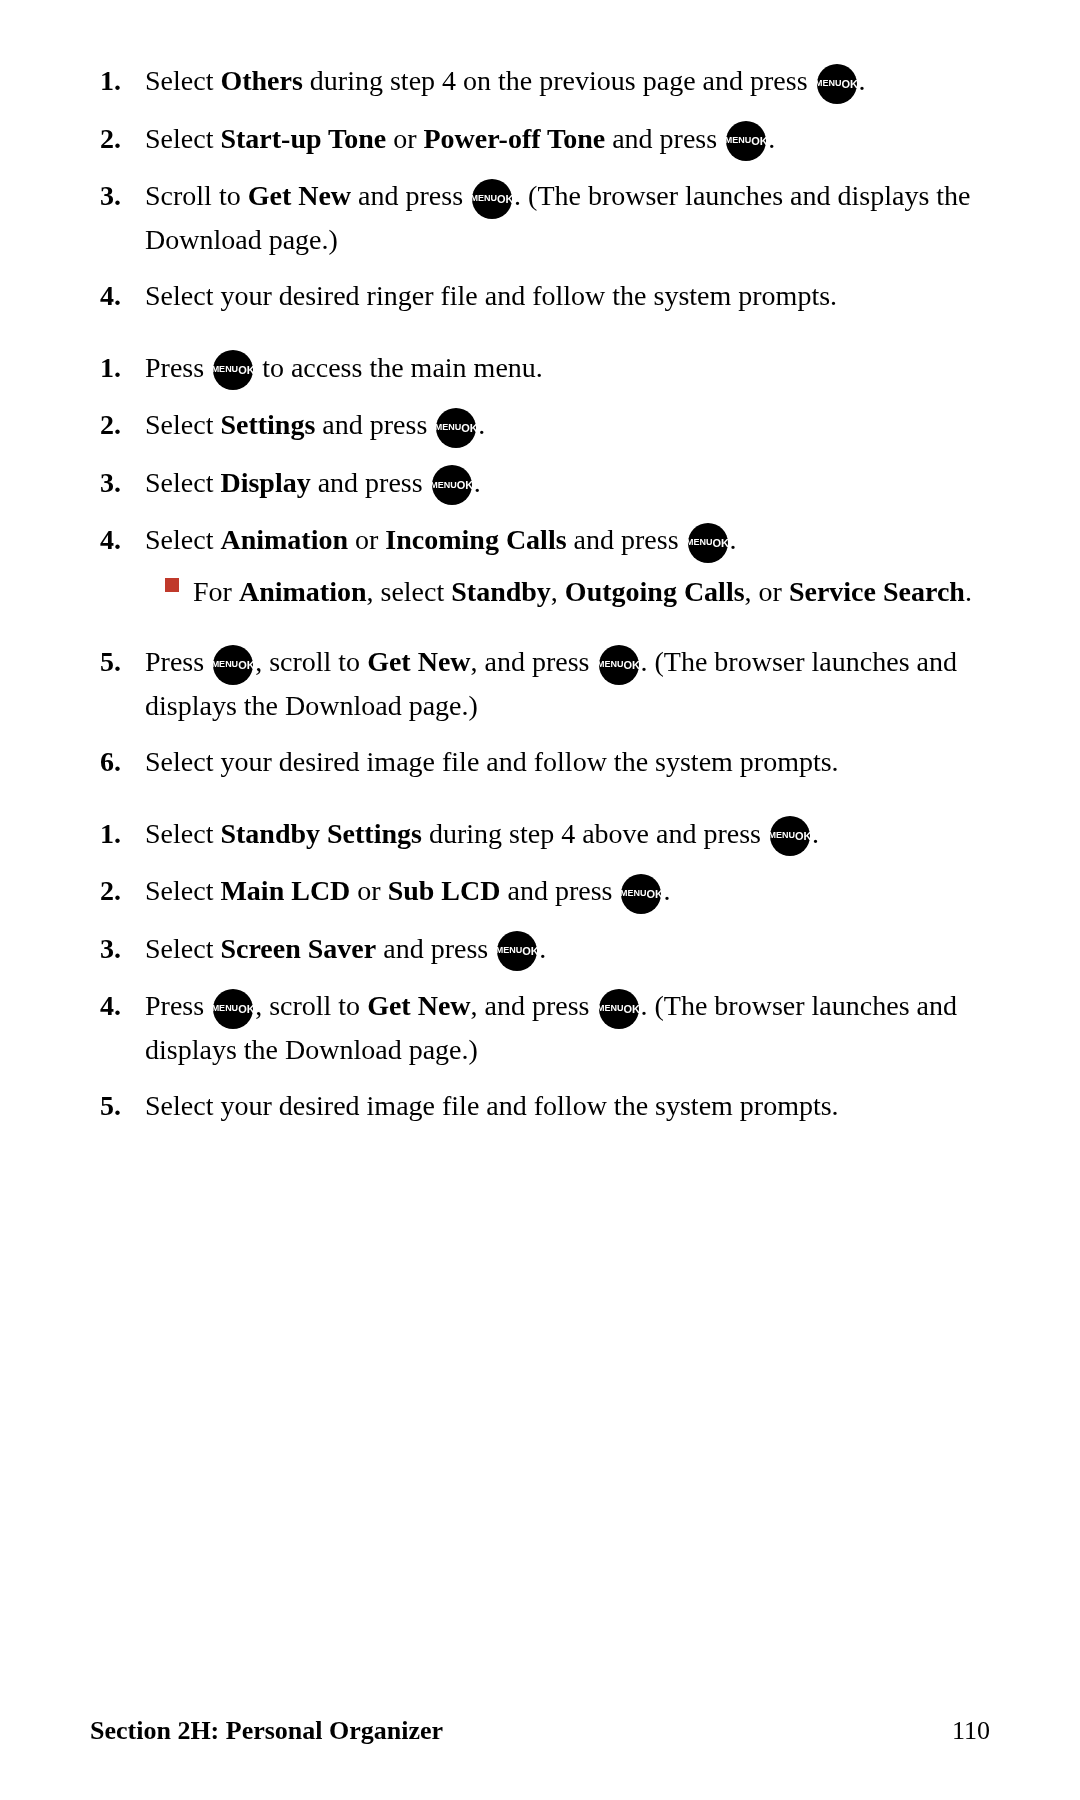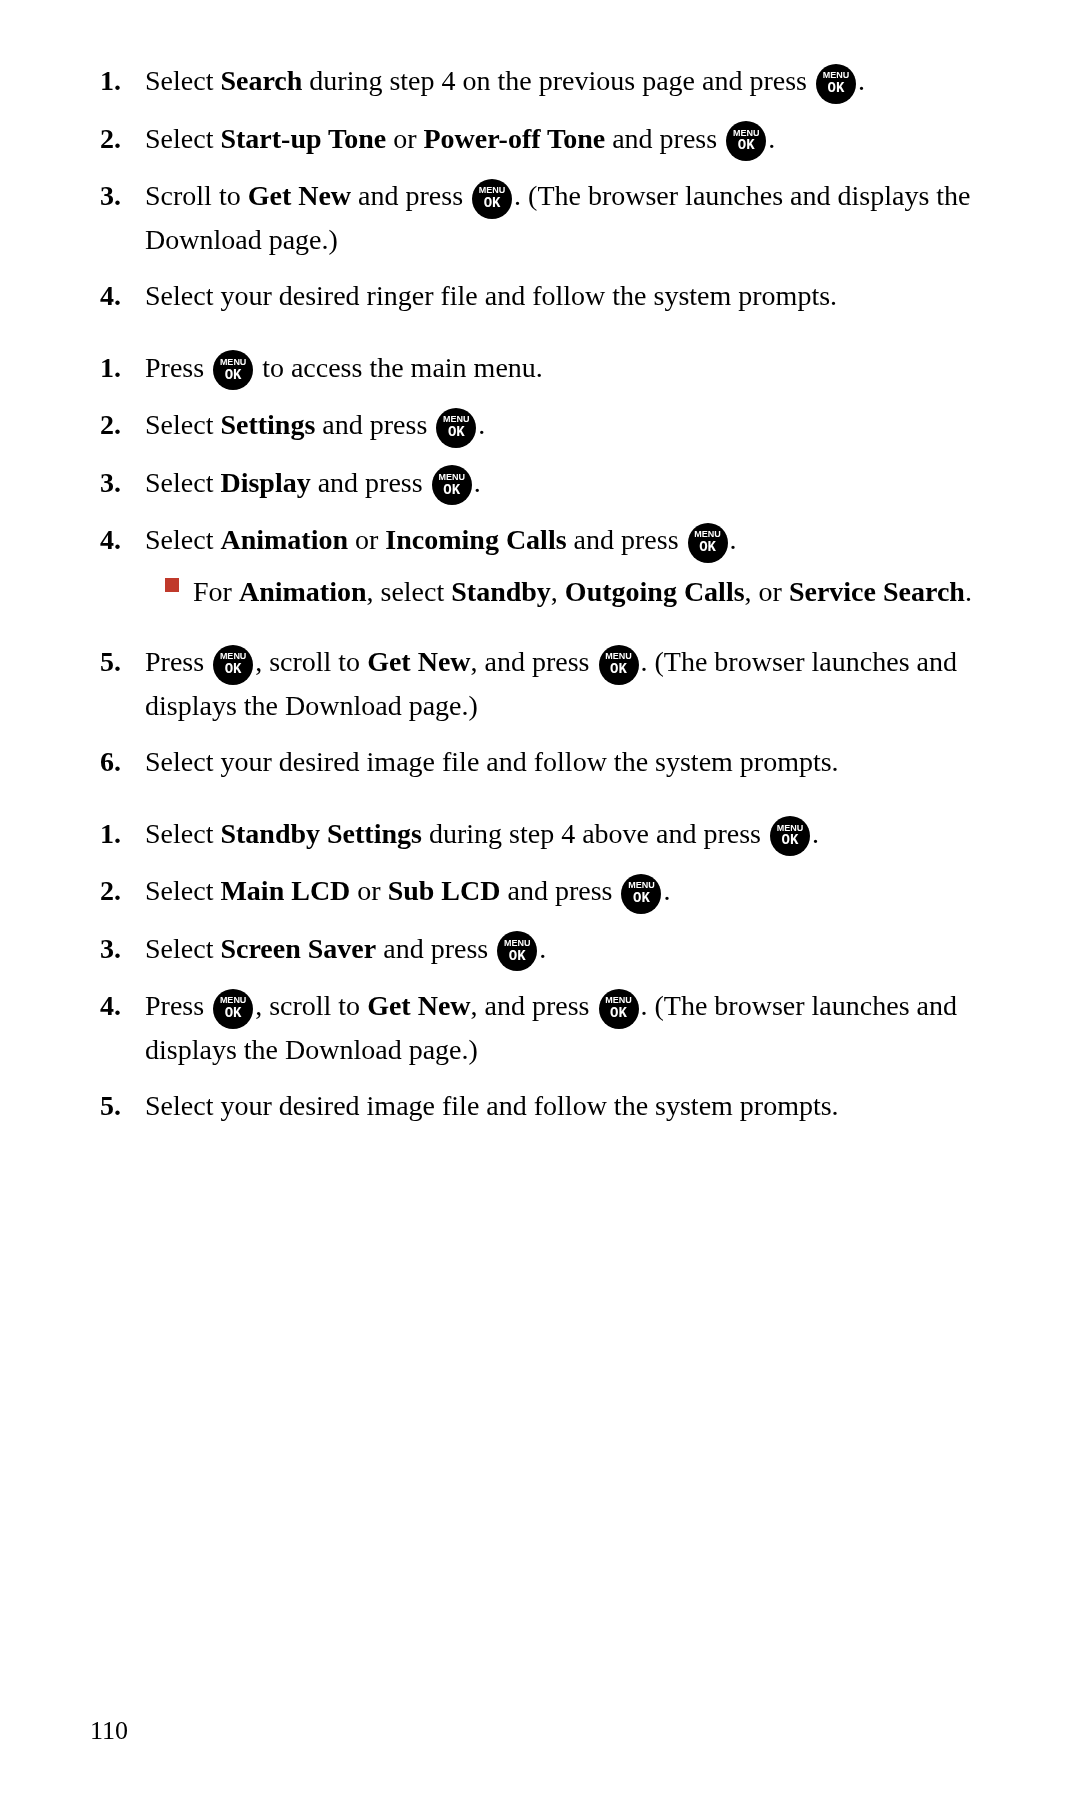--- a/index.html
+++ b/index.html
@@ -74,35 +74,34 @@
       font-family: Arial, sans-serif;
       line-height: 1;
       vertical-align: middle;
       margin: 0 2px;
       flex-shrink: 0;
       text-align: center;
     }
 
     .menu-btn-text {
       display: flex;
-      flex-direction: column;
+      flex-direction: row;
       align-items: center;
       justify-content: flex-start;
       line-height: 1.1;
     }
 
     .menu-btn-top {
       font-size: 9px;
       letter-spacing: 0;
     }
 
     .menu-btn-bottom {
-      font-size: 14px;
+      font-size: 11px;
       letter-spacing: 0;
-      font-family: Liberation Mono, monospace;
     }
 
     .sub-list {
       list-style: none;
       padding-left: 10px;
       margin-top: 8px;
     }
 
     .sub-list li {
       display: flex;
@@ -146,21 +145,21 @@
   </style>
 </head>
 <body>
 
 <div class="page-content">
 
   <ol class="ordered-list">
     <li>
       <span class="list-number">1.</span>
       <span class="list-content">
-        Select <span class="bold">Search</span> during step 4 on the previous page and press <span class="menu-btn">
+        Select <span class="bold">Others</span> during step 4 on the previous page and press <span class="menu-btn">
             <span class="menu-btn-text">
               <span class="menu-btn-top">MENU</span>
               <span class="menu-btn-bottom">OK</span>
             </span>
           </span>.
       </span>
     </li>
     <li>
       <span class="list-number">2.</span>
       <span class="list-content">
@@ -322,14 +321,15 @@
       <span class="list-number">5.</span>
       <span class="list-content">
         Select your desired image file and follow the system prompts.
       </span>
     </li>
   </ol>
 
 </div>
 
 <div class="page-footer">
+  <span class="footer-left">Section 2H: Personal Organizer</span>
   <span class="footer-right">110</span>
 </div>
 
 </body></html>

